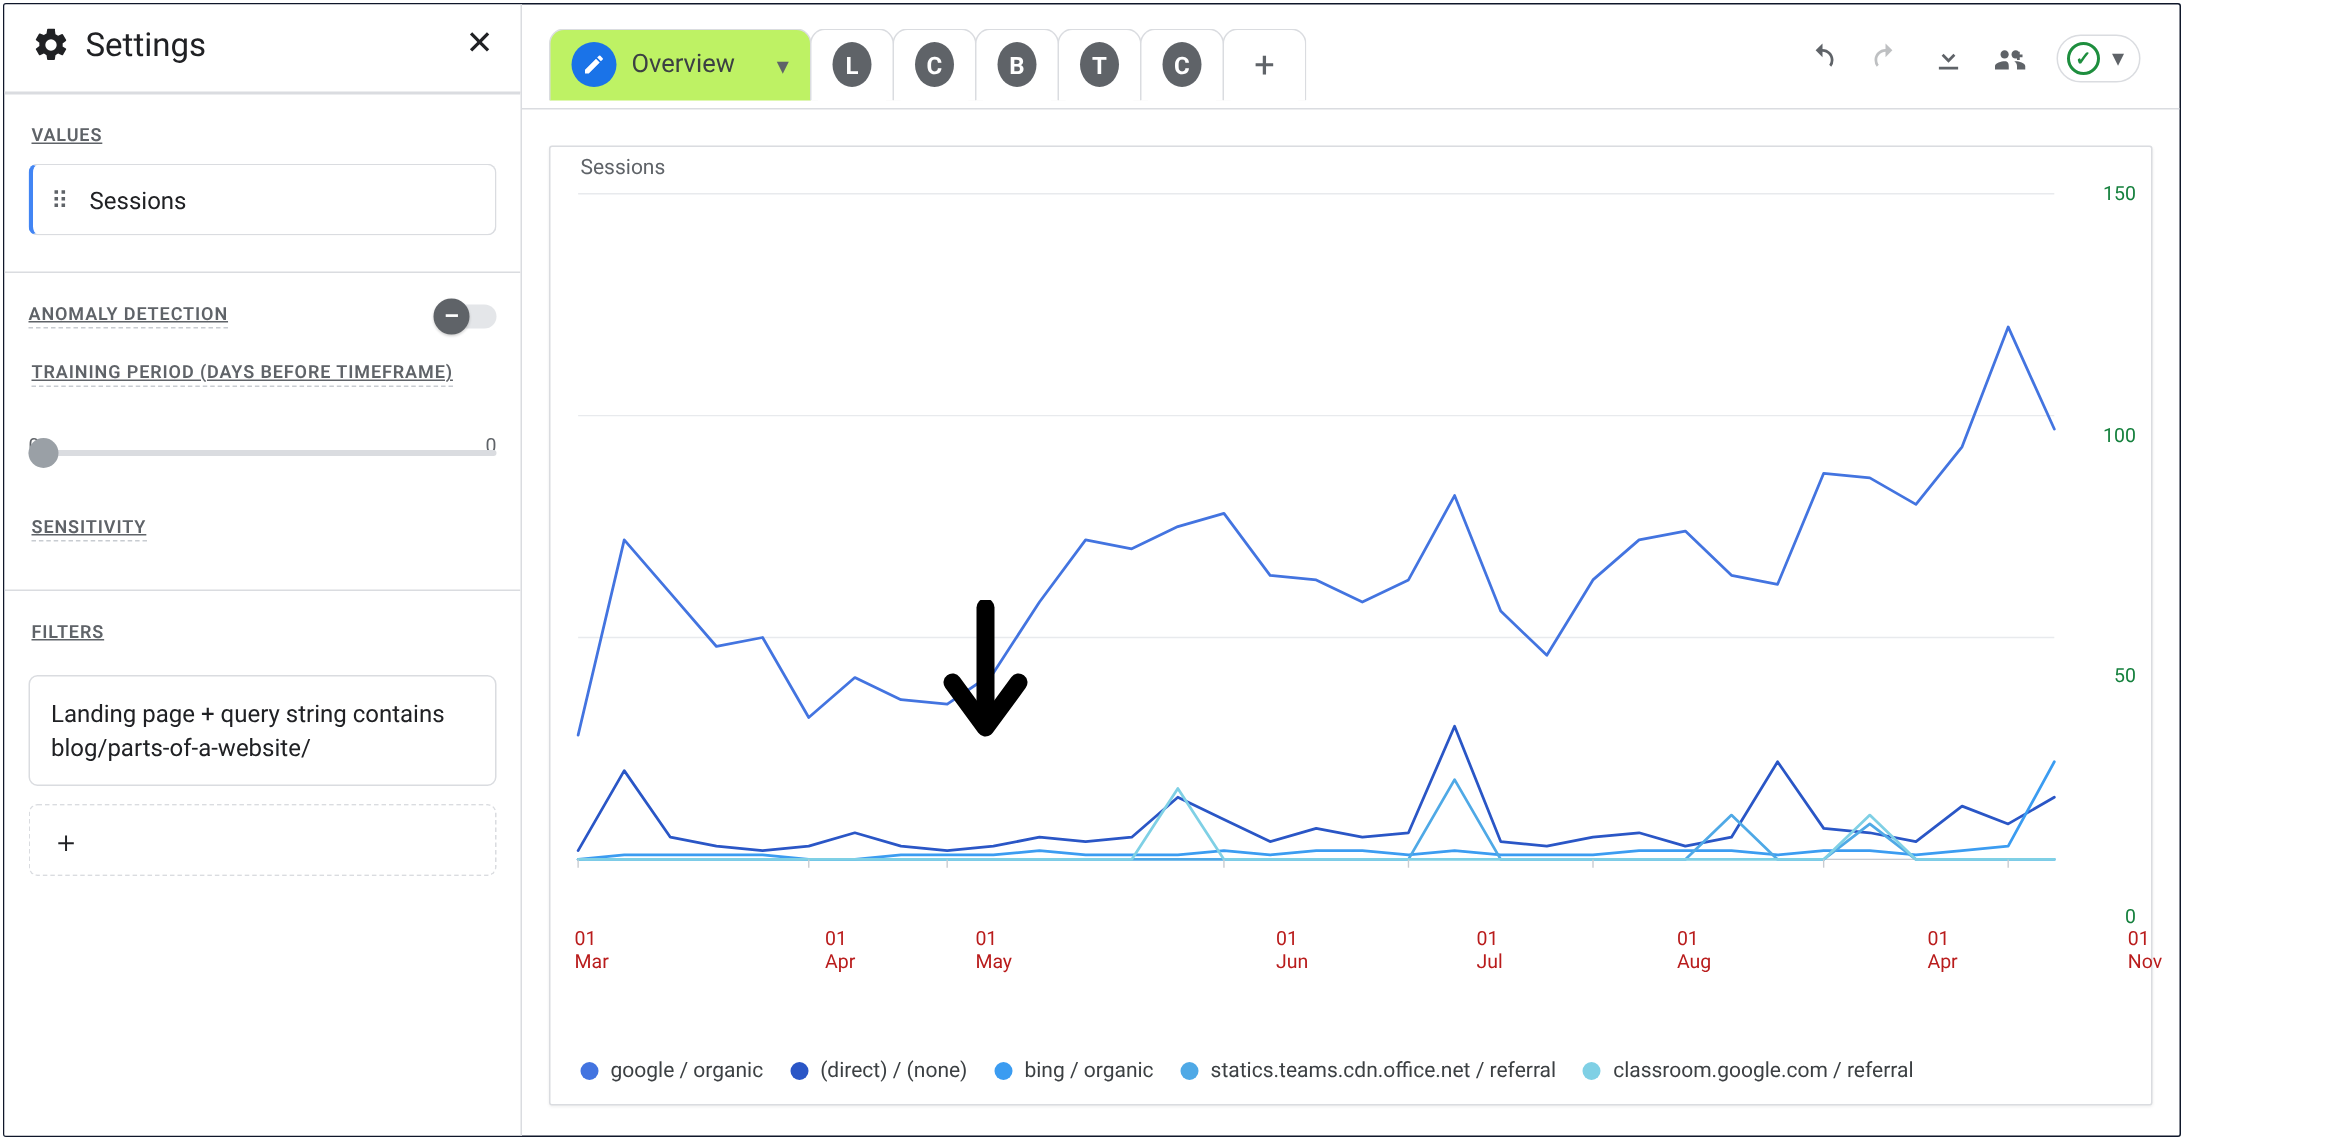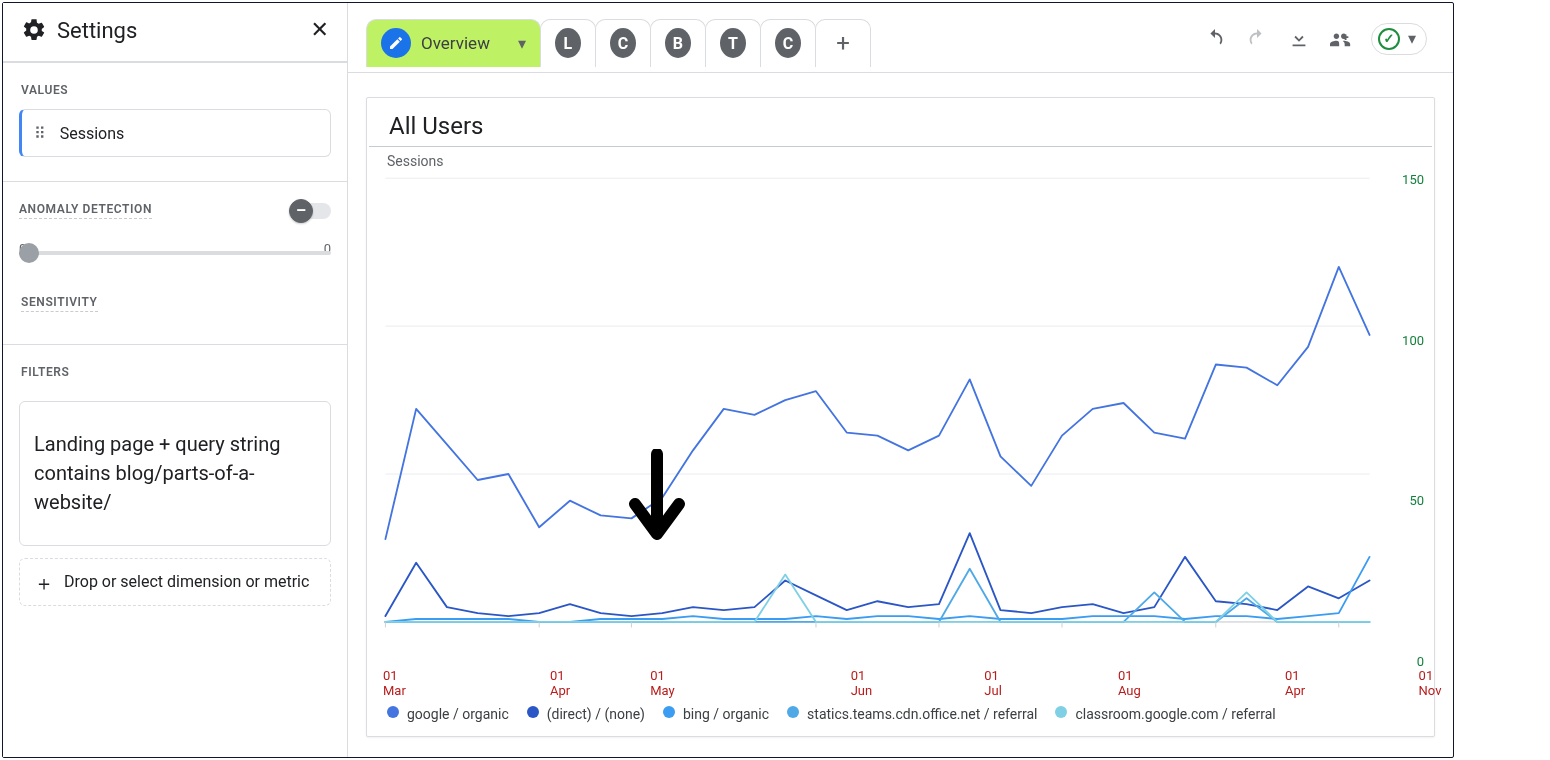--- a/index.html
+++ b/index.html
@@ -31,21 +31,21 @@
     display:flex;align-items:center;justify-content:space-between;
     padding:14px 18px 18px 18px;border-bottom:1px solid var(--border);
   }
   .settings-title{display:flex;align-items:center;gap:10px;font-size:22px;}
   .gear{width:26px;height:26px;}
   .close-x{font-size:22px;cursor:pointer;line-height:1;}
   .panel-body{padding:0 16px 16px 16px;overflow:auto;}
   .section-label{
     font-size:12px;letter-spacing:.6px;font-weight:600;color:var(--muted);
     text-transform:uppercase;margin:20px 0 10px 2px;
-    border-bottom:1px dashed #c8ccd1;display:inline-block;padding-bottom:2px;
+    border-bottom:1px dashed #c8ccd1;display:inline-block;padding-bottom:2px;text-decoration:underline;
   }
   .section-label.no-dash{border:none;}
   .values-box{
     border:1px solid var(--border);border-left:3px solid var(--blue2);
     border-radius:6px;height:48px;display:flex;align-items:center;gap:12px;padding:0 12px;
     margin-bottom:24px;cursor:grab;background:#fff;
   }
   .grip{color:#5f6368;font-size:16px;letter-spacing:2px;}
   .values-text{font-size:16px;}
   .row-flex{display:flex;align-items:center;justify-content:space-between;}
@@ -59,21 +59,21 @@
   }
   .slider-wrap{position:relative;height:40px;margin-top:6px;}
   .slider-track{position:absolute;top:10px;left:0;right:0;height:4px;background:#dadce0;border-radius:2px;}
   .slider-track.fill{background:#9aa0a6;right:auto;}
   .slider-knob{
     position:absolute;top:2px;width:20px;height:20px;border-radius:50%;background:#9aa0a6;
   }
   .slider-labels{display:flex;justify-content:space-between;font-size:13px;color:var(--muted);margin-top:22px;}
   .divider{height:1px;background:var(--border);margin:22px -16px 0;}
   .filter-chip{
-    border:1px solid var(--border);border-radius:6px;padding:28px 14px;font-size:20px;line-height:1.45;
+    border:1px solid var(--border);border-radius:6px;padding:13px 14px;font-size:16px;line-height:1.45;
     margin-top:10px;cursor:pointer;background:#fff;
   }
   .drop-chip{
     border:1px dashed var(--border);border-radius:6px;padding:12px 14px;font-size:16px;line-height:1.35;
     display:flex;gap:10px;align-items:flex-start;margin-top:12px;color:var(--text);cursor:pointer;
   }
   .plus-small{font-size:20px;line-height:1;margin-top:2px;}
   
   .main{flex:1;display:flex;flex-direction:column;min-width:0;}
   .toolbar{
@@ -108,21 +108,21 @@
     height:640px;display:flex;flex-direction:column;position:relative;
   }
   .card-title{font-size:24px;font-weight:400;padding:14px 20px 6px 20px;border-bottom:1px solid #c7cbd1;margin:0 2px;}
   .card-sub{font-size:14px;color:#5f6368;padding:6px 20px 0 20px;}
   .plot-area{position:relative;flex:1;}
   .plot-svg{position:absolute;inset:0;}
   .y-label{position:absolute;right:10px;font-size:13px;color:#15803d;transform:translateY(-50%);}
   .x-label{position:absolute;font-size:13px;color:#b91c1c;}
   .x-label .day{display:block;line-height:1.1;}
   .legend{display:flex;flex-wrap:wrap;gap:18px;padding:6px 20px 14px 20px;font-size:14px;color:#3c4043;}
-  .legend .item{display:flex;align-items:flex-start;gap:8px;}
+  .legend .item{display:flex;align-items:center;gap:8px;}
   .legend .dot{width:12px;height:12px;border-radius:50%;}
   .big-arrow{position:absolute;left:260px;top:280px;pointer-events:none;}
 </style>
 </head>
 <body>
 
 <div class="app">
 
   <aside class="sidebar">
     <div class="sidebar-header">
@@ -146,38 +146,38 @@
 
       <div class="row-flex" style="margin-top:20px;">
         <span class="section-label" style="margin:0">ANOMALY DETECTION</span>
         <div class="toggle">
           <div class="knob">
               <span>–</span>
             </div>
         </div>
       </div>
 
+      <div class="section-label" style="margin-top:22px;">TRAINING PERIOD (DAYS BEFORE TIMEFRAME)</div>
       <div class="slider-wrap">
         <div class="slider-track"></div>
         <div class="slider-knob" style="left:0"></div>
         <div class="slider-labels">
           <span>0</span>
           <span>0</span>
         </div>
       </div>
 
       <div class="section-label" style="margin-top:14px;">SENSITIVITY</div>
 
       <div class="divider"></div>
 
       <div class="section-label no-dash" style="margin-top:20px">FILTERS</div>
       <div class="filter-chip">Landing page + query string contains blog/parts-of-a-website/</div>
       <div class="drop-chip">
         <span class="plus-small">＋</span>
-        <span>Drop or select dimension or metric</span>
       </div>
     </div>
   </aside>
 
   <section class="main">
     <div class="toolbar">
       <div class="tab-group">
         <div class="tab selected">
           <span class="circ pencil">
             <svg width="16" height="16" viewBox="0 0 24 24" fill="#fff">
@@ -229,21 +229,20 @@
             </svg>
           </span>
         <div class="status-pill">
           <span class="ok">✓</span>
           <span style="color:#5f6368">▾</span>
         </div>
       </div>
     </div>
 
     <div class="chart-card">
-      <div class="card-title">All Users</div>
       <div class="card-sub">Sessions</div>
 
       <div class="plot-area" id="plot">
         <svg class="plot-svg" id="plotSvg" viewBox="0 0 1159 547">
             <line x1="20" x2="1089" y1="492" y2="492" stroke="#e8eaed" stroke-width="1"></line>
             <line x1="20" x2="1089" y1="331.33333333333337" y2="331.33333333333337" stroke="#e8eaed" stroke-width="1"></line>
             <line x1="20" x2="1089" y1="170.66666666666669" y2="170.66666666666669" stroke="#e8eaed" stroke-width="1"></line>
             <line x1="20" x2="1089" y1="10" y2="10" stroke="#e8eaed" stroke-width="1"></line>
             <line x1="20" x2="1089" y1="492" y2="492" stroke="#c7cbd1" stroke-width="1"></line>
             <path d="M20.0 402.0 L53.4 260.6 L86.8 299.2 L120.2 337.8 L153.6 331.3 L187.0 389.2 L220.4 360.3 L253.8 376.3 L287.3 379.5 L320.7 357.0 L354.1 305.6 L387.5 260.6 L420.9 267.1 L454.3 251.0 L487.7 241.4 L521.1 286.3 L554.5 289.6 L587.9 305.6 L621.3 289.6 L654.7 228.5 L688.1 312.1 L721.5 344.2 L754.9 289.6 L788.3 260.6 L821.8 254.2 L855.2 286.3 L888.6 292.8 L922.0 212.4 L955.4 215.7 L988.8 234.9 L1022.2 193.2 L1055.6 106.4 L1089.0 180.3" fill="none" stroke="#4374e0" stroke-width="2" stroke-linejoin="round" stroke-linecap="round"></path>

